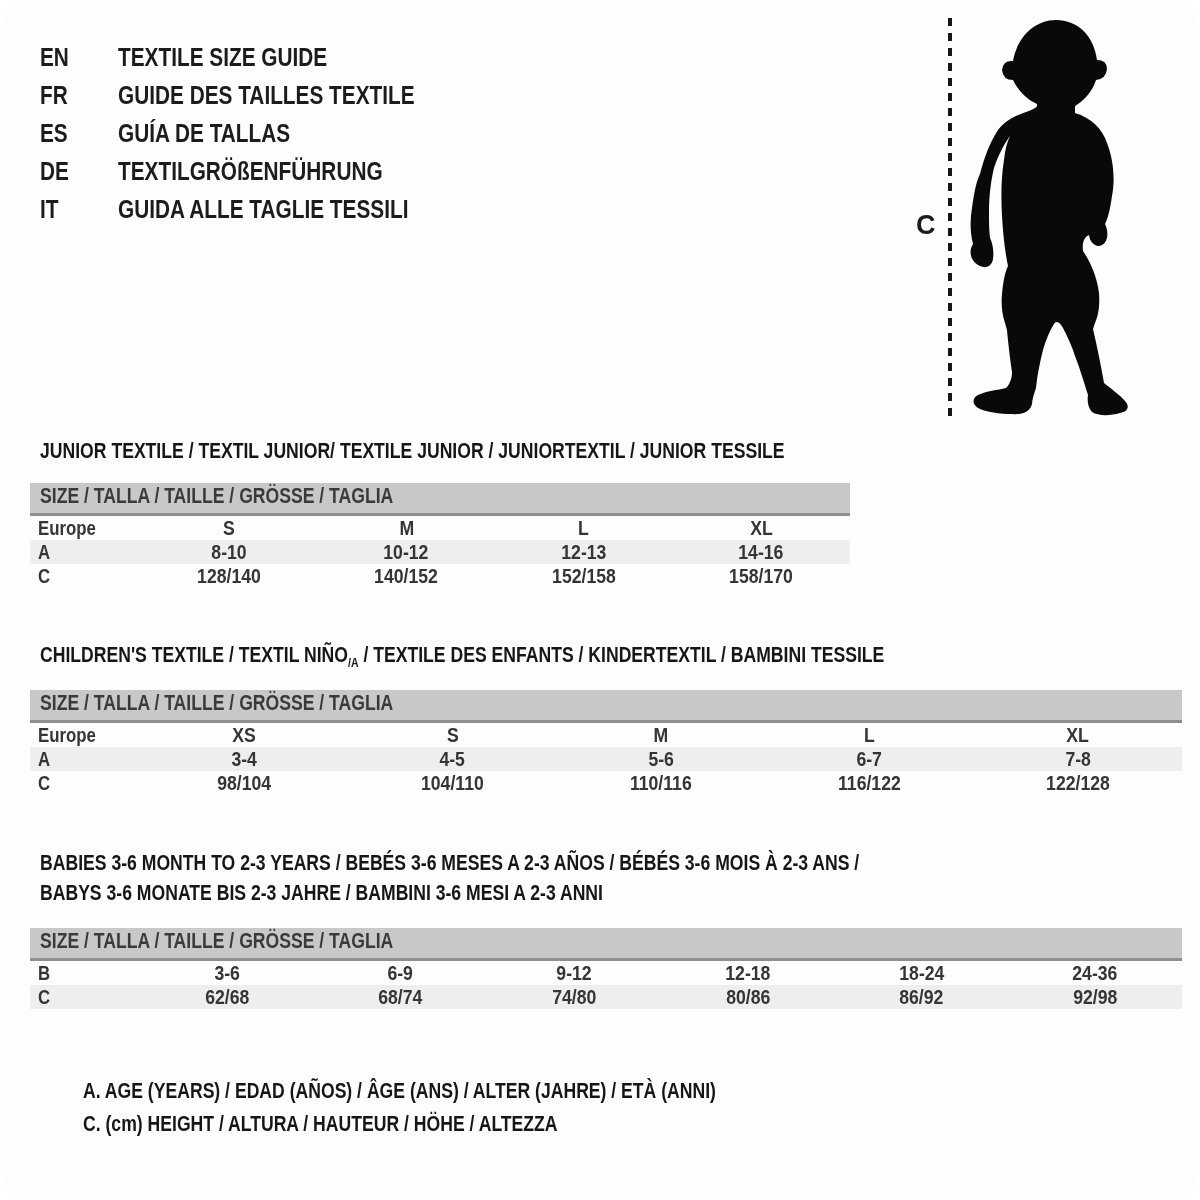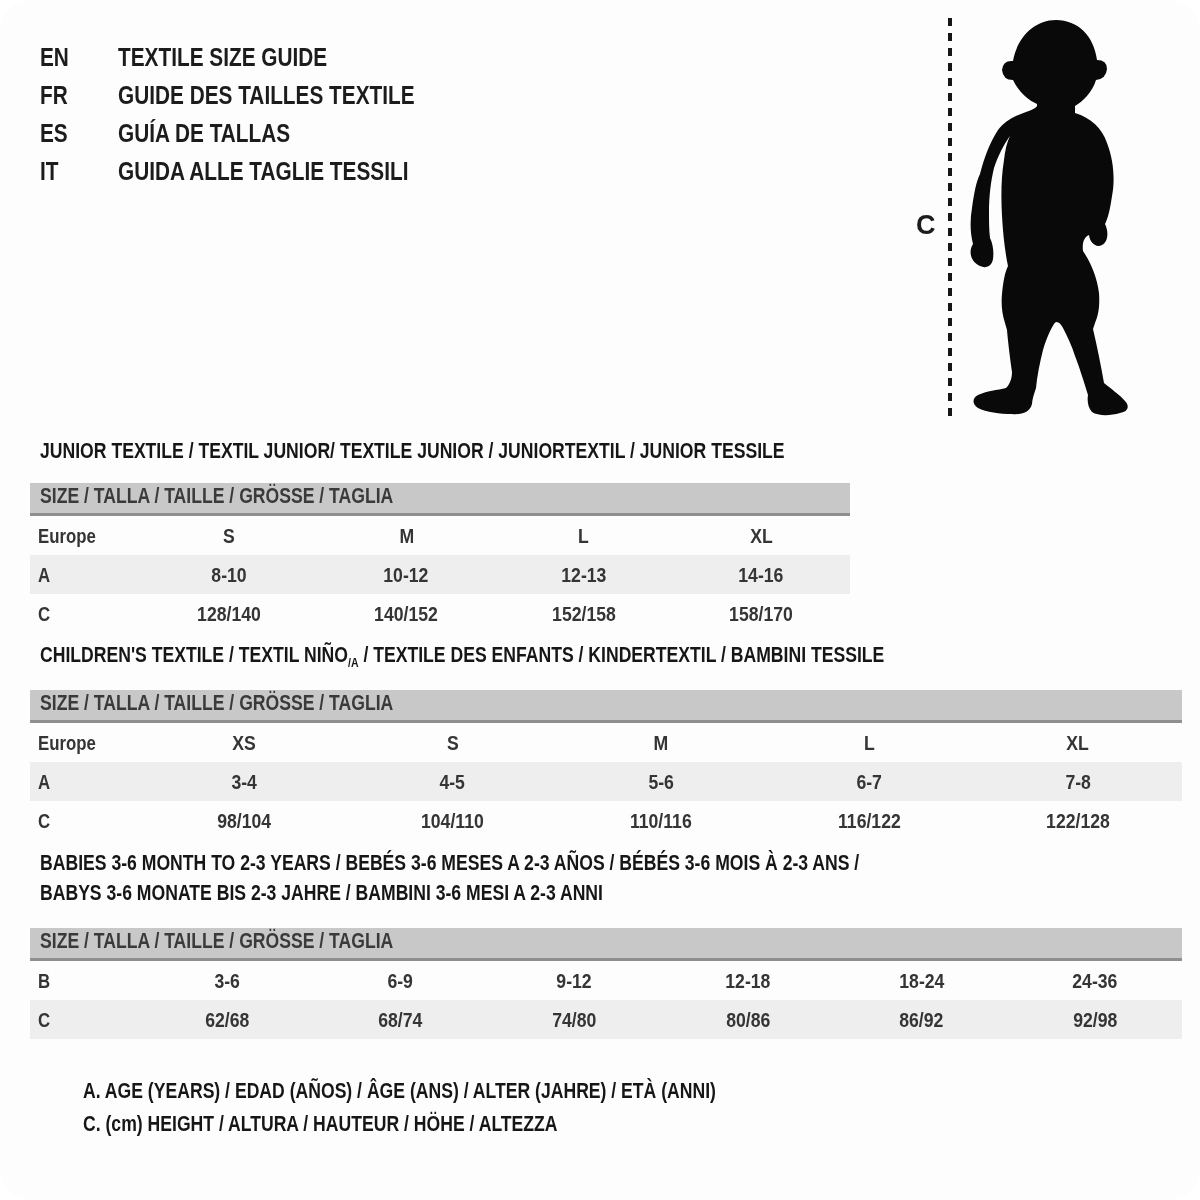--- a/index.html
+++ b/index.html
@@ -32,21 +32,21 @@
   }
   .section-title span { white-space:nowrap; }
   .title-sub { font-size:0.6em; vertical-align:-0.35em; }
 
   .size-table { position:absolute; left:30px; }
   .st-band {
     height:30px; background:#c8c8c8; border-bottom:3px solid #8f8f8f;
     display:flex; align-items:flex-start; padding-left:10px; box-sizing:content-box;
     font-weight:700; font-size:22px; color:#3a3a3a;
   }
-  .st-row { display:flex; height:39px; align-items:center; font-weight:700; font-size:21px; color:#353535; }
+  .st-row { display:flex; height:24px; align-items:center; font-weight:700; font-size:21px; color:#353535; }
   .st-row.shaded { background:#eeeeee; }
   .st-label { width:100px; flex:0 0 100px; padding-left:10px; }
   .st-cell { flex:1; text-align:center; }
 
   
   .legend-block { position:absolute; left:40px; top:1074px; }
   .legend-line { height:33px; display:flex; align-items:center; font-weight:700; font-size:22px; color:#161616;margin-left:43px; }
 </style>
 </head>
 <body>
@@ -58,20 +58,24 @@
         <span class="lang-code squish">EN</span>
         <span class="lang-label squish">TEXTILE SIZE GUIDE</span>
       </div>
       <div class="lang-row">
         <span class="lang-code squish">FR</span>
         <span class="lang-label squish">GUIDE DES TAILLES TEXTILE</span>
       </div>
       <div class="lang-row">
         <span class="lang-code squish">ES</span>
         <span class="lang-label squish">GUÍA DE TALLAS</span>
+      </div>
+      <div class="lang-row">
+        <span class="lang-code squish">DE</span>
+        <span class="lang-label squish">TEXTILGRÖßENFÜHRUNG</span>
       </div>
       <div class="lang-row">
         <span class="lang-code squish">IT</span>
         <span class="lang-label squish">GUIDA ALLE TAGLIE TESSILI</span>
       </div>
     </div>
 
   <div class="height-line"></div>
   <div class="c-label">C</div>
   <svg class="silhouette" width="166" height="404" viewBox="0 0 166 404" aria-hidden="true">

